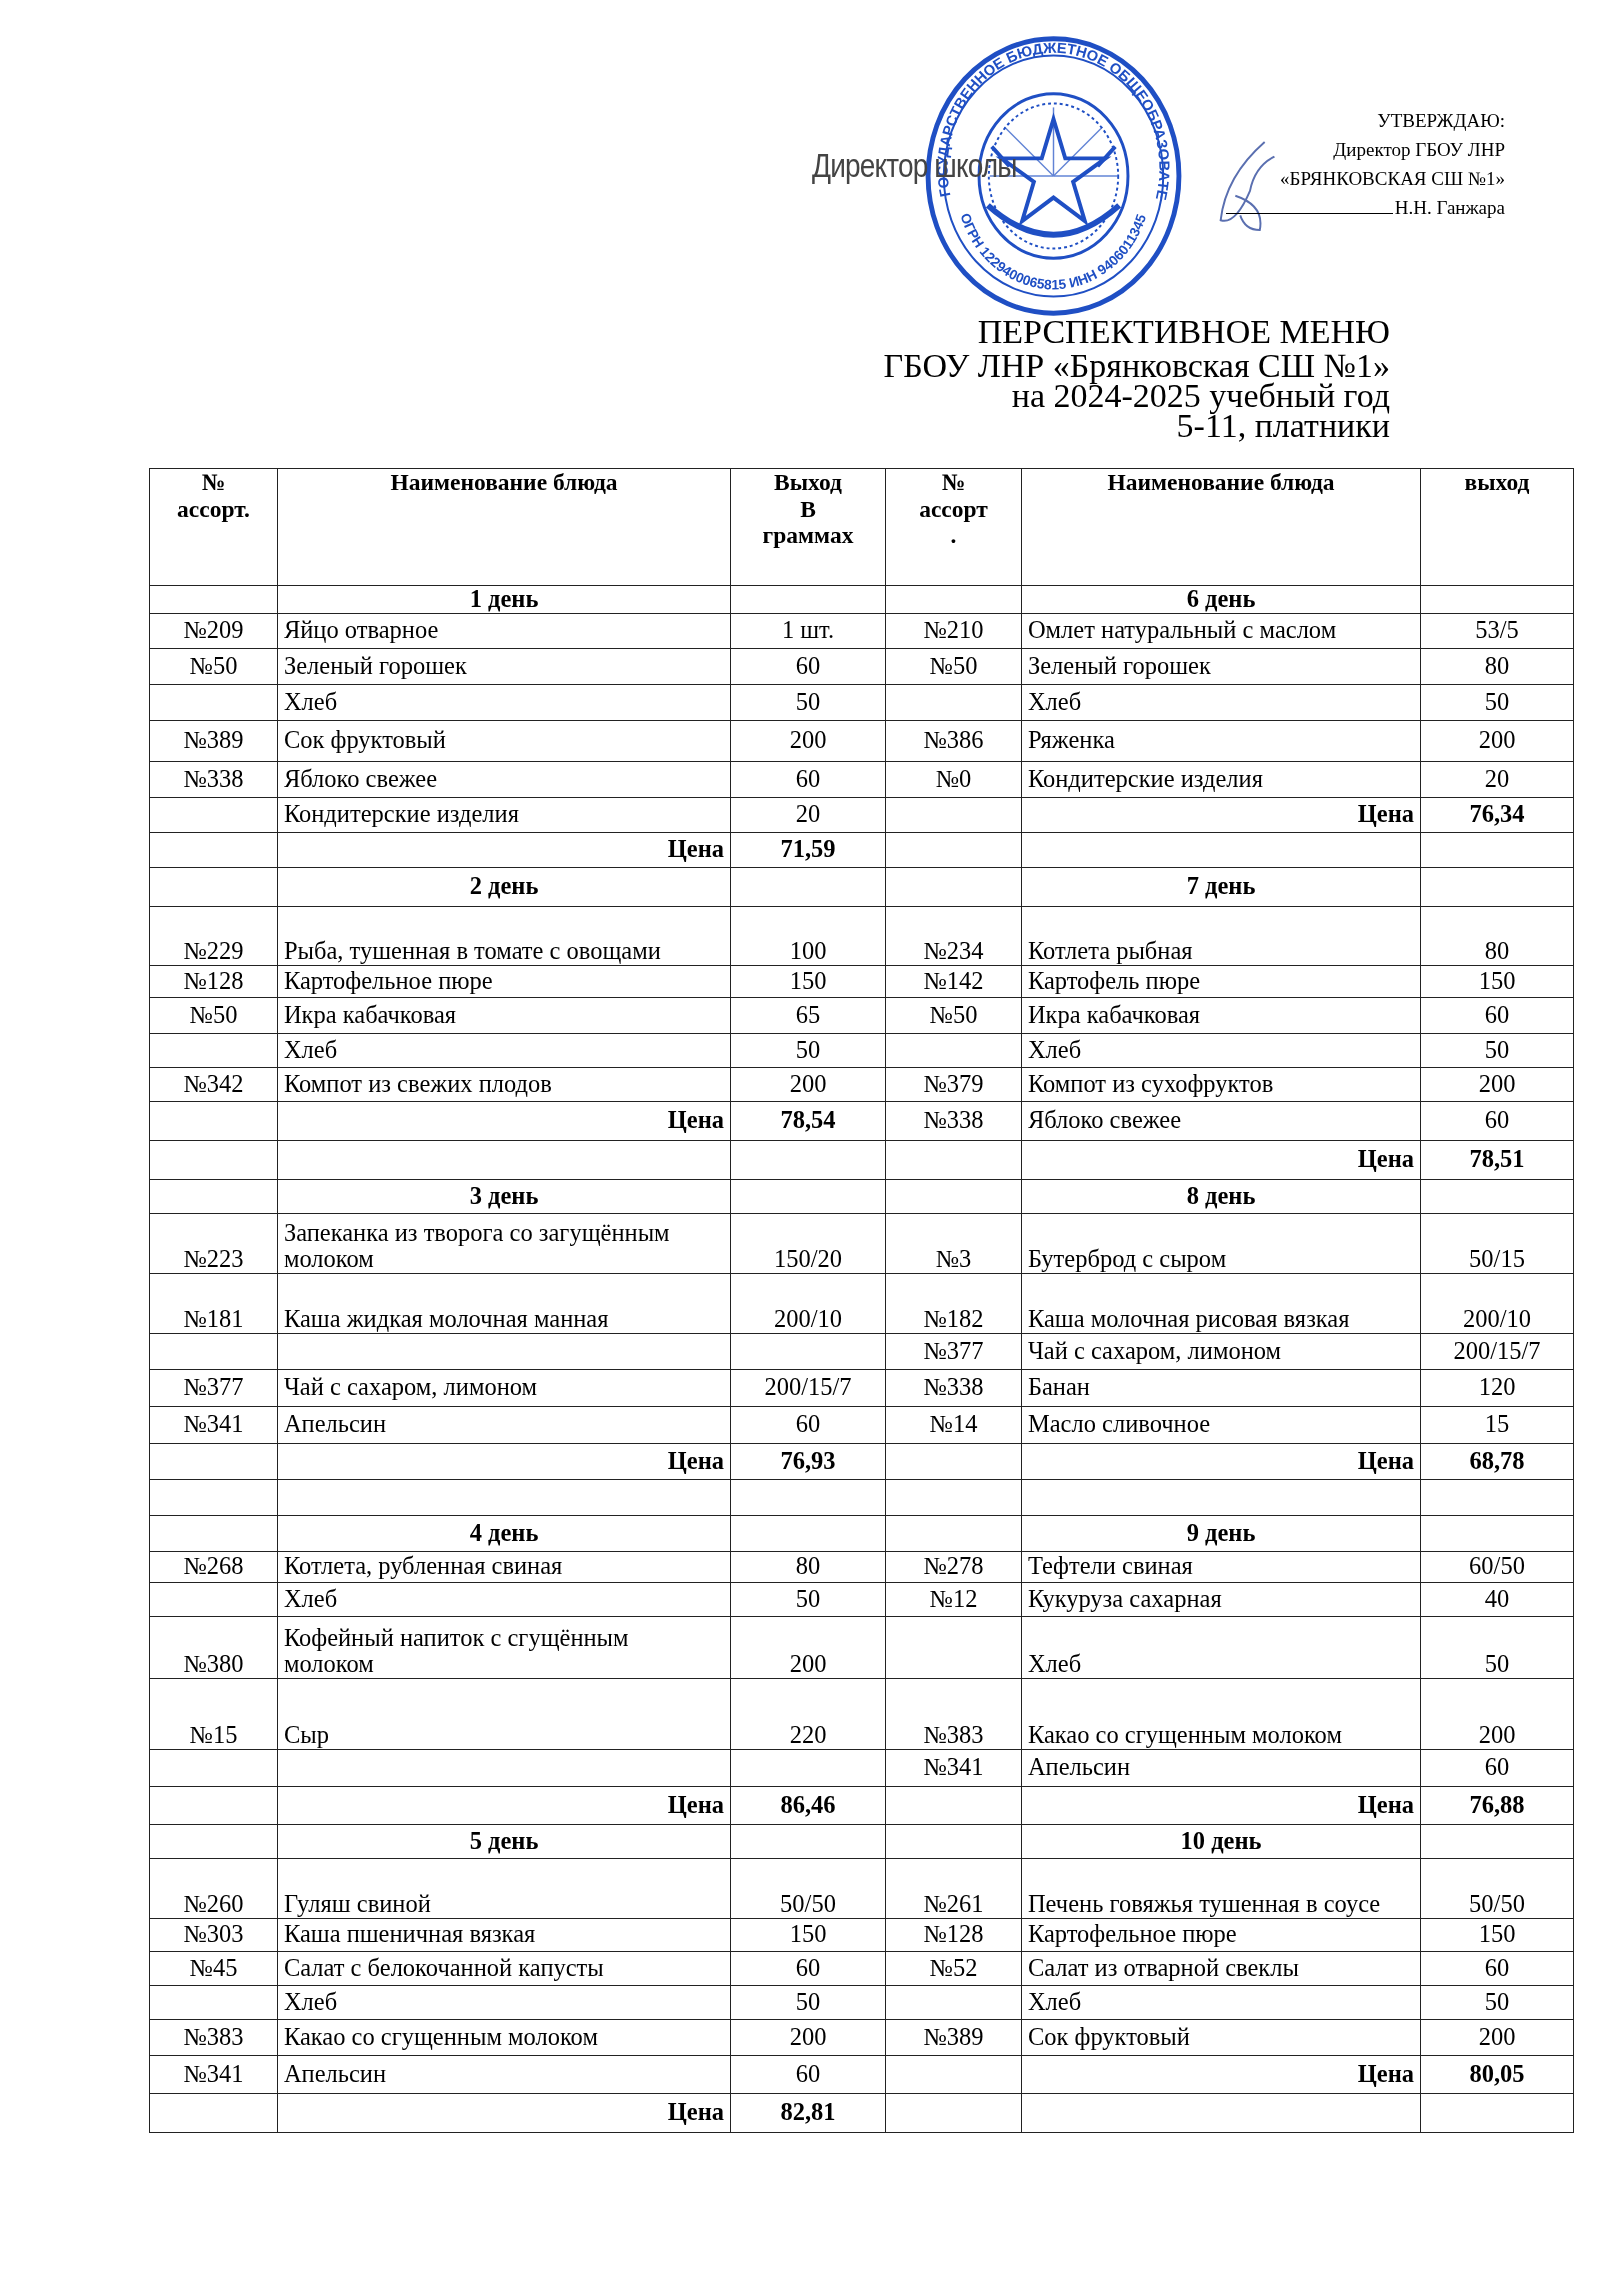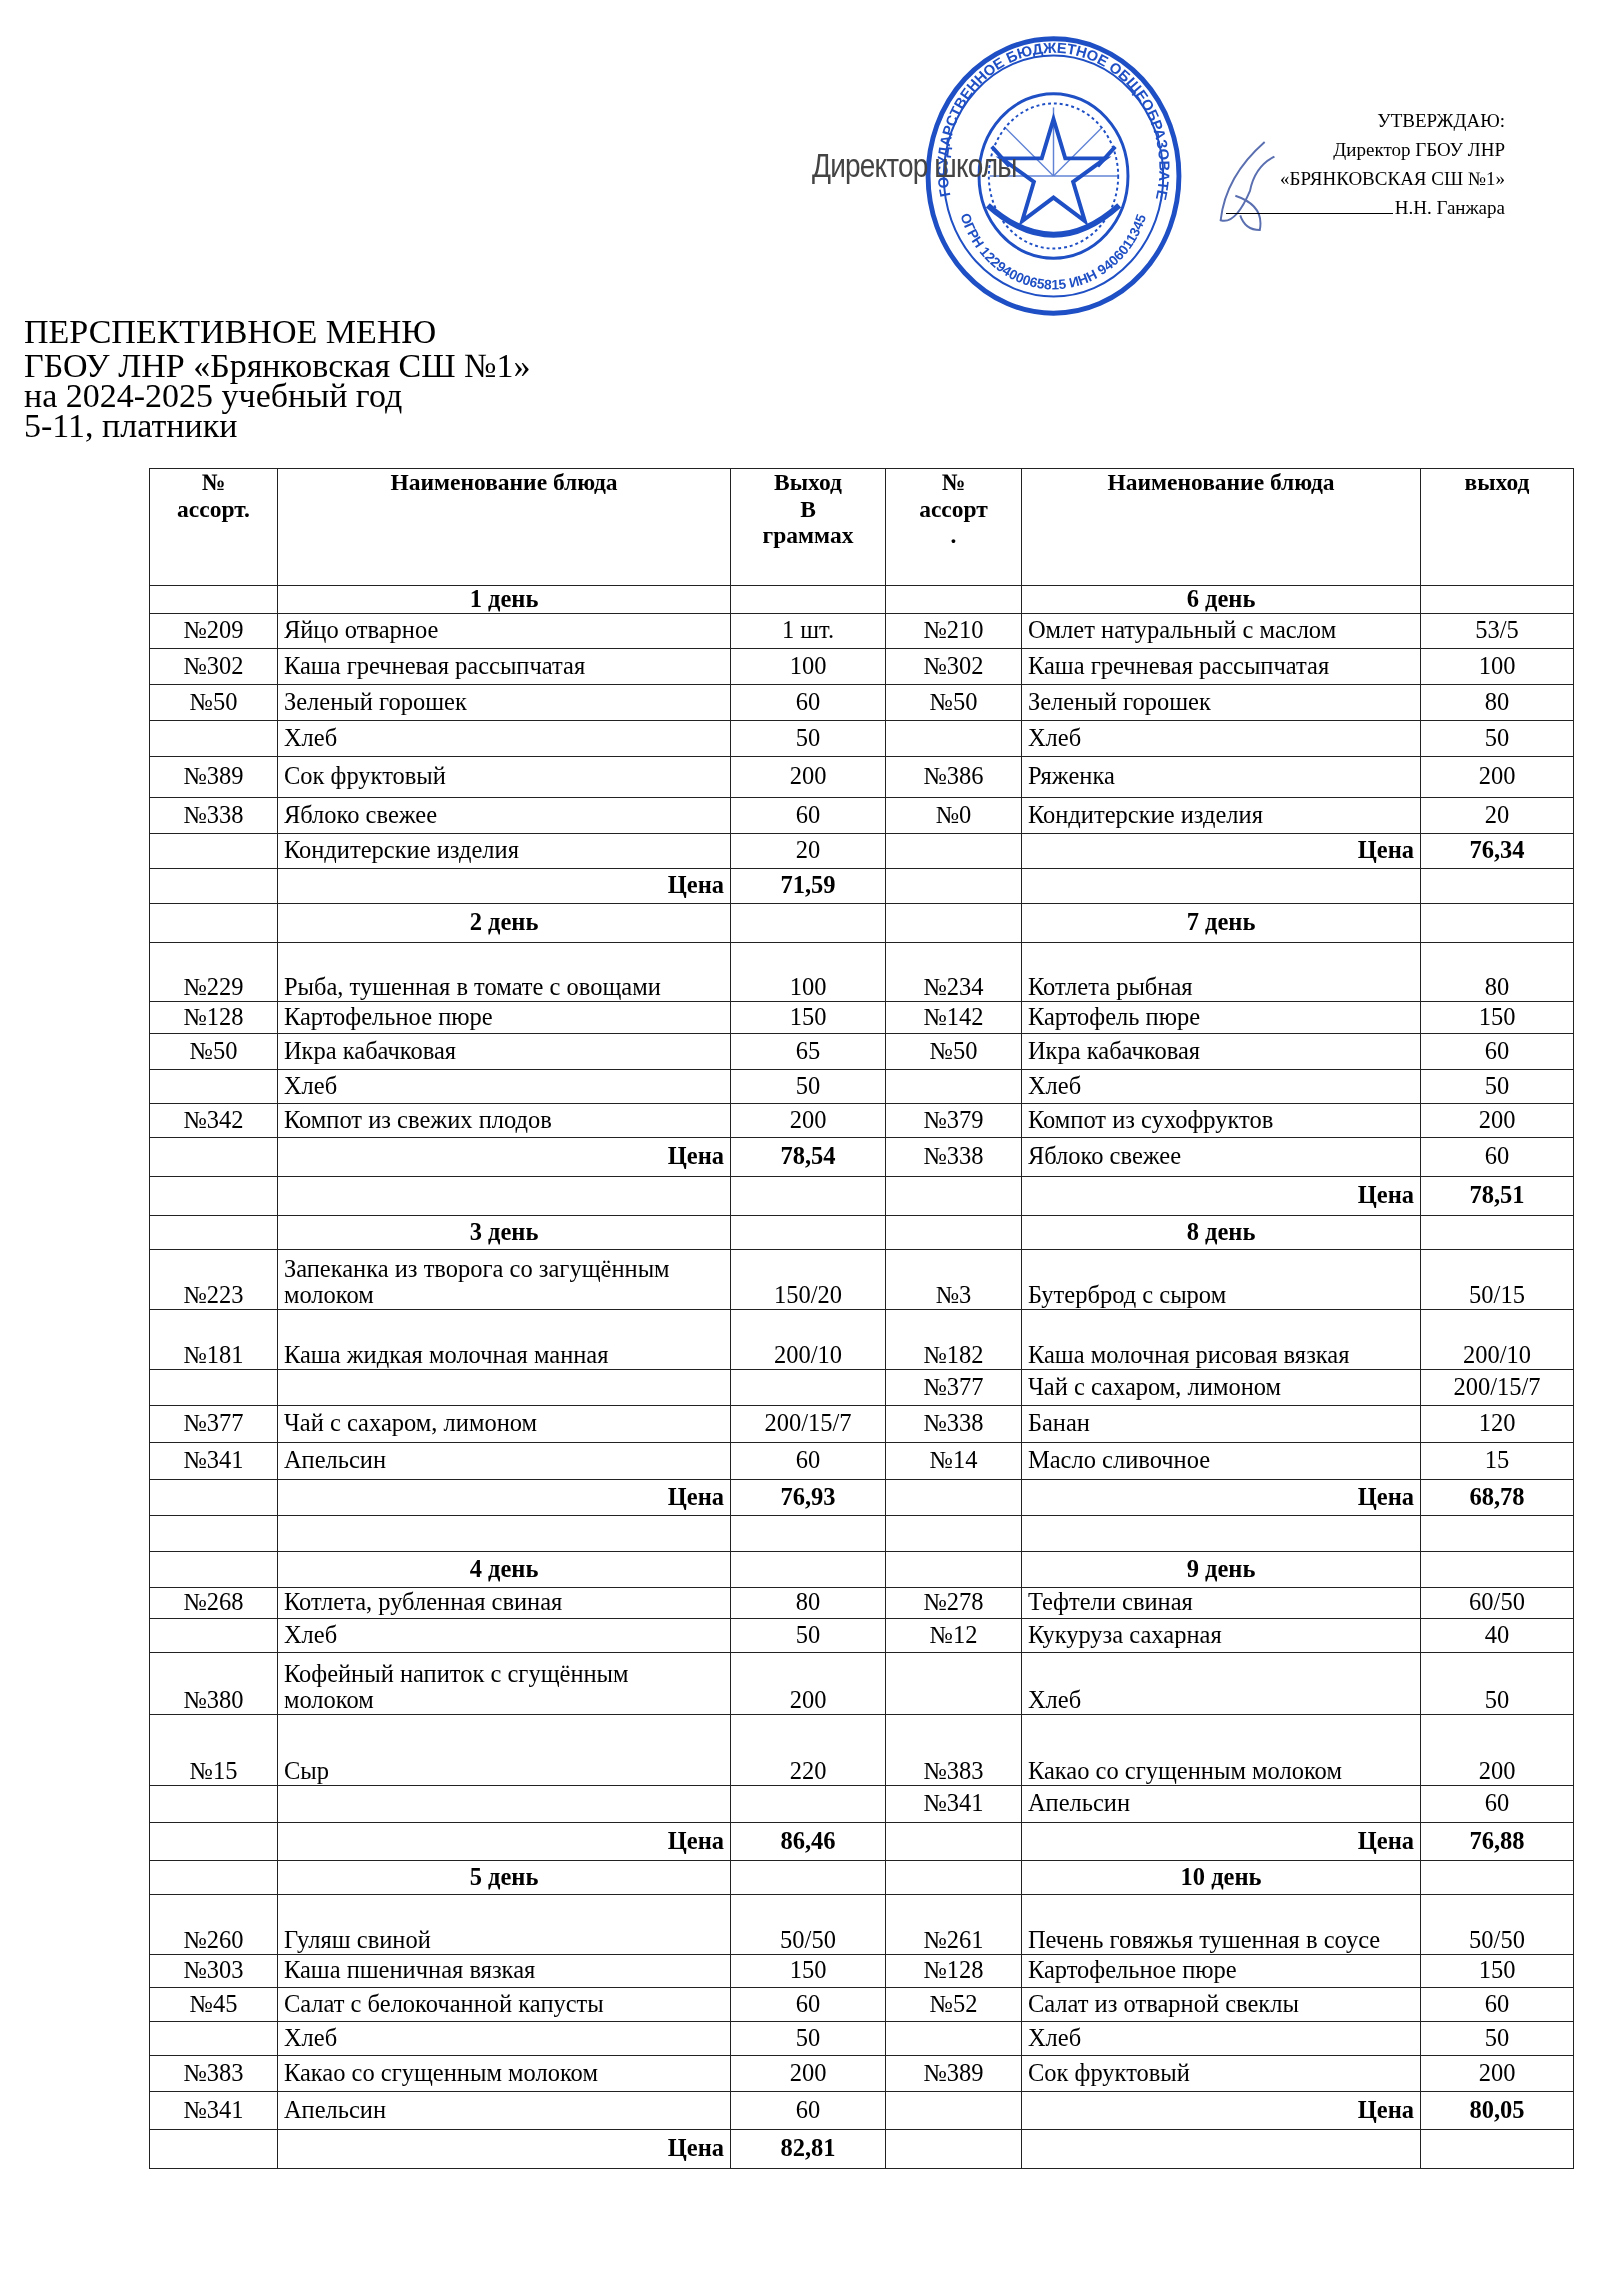--- a/index.html
+++ b/index.html
@@ -4,21 +4,21 @@
 <style>
   html, body { margin:0; padding:0; background:#ffffff; }
   body { width:1621px; height:2293px; position:relative; overflow:hidden;
          font-family:"Liberation Serif", serif; color:#000; }
   .stamp { position:absolute; left:921px; top:29px; width:265px; height:294px; }
   .dir-label { position:absolute; left:812px; top:147px; font-size:33px; color:#444;
                font-family:"Liberation Sans", sans-serif; letter-spacing:-1px; transform:scaleX(0.85); transform-origin:left; }
   .approve { position:absolute; right:116px; top:106px; text-align:right; font-size:19px; line-height:29px; }
   .approve .sig-line { display:inline-block; width:167px; border-bottom:1px solid #000; margin-right:2px; }
   .signature { position:absolute; left:1206px; top:137px; width:88px; height:98px; }
-  .title-block { position:absolute; left:0; width:1390px; top:312px; text-align:left;margin-left:24px; }
+  .title-block { position:absolute; left:0; width:1390px; top:312px; text-align:right; }
   .title-block .t1 { font-size:34px; line-height:39px; }
   .title-block .t2 { font-size:34px; line-height:30px; }
   table.menu { position:absolute; left:149px; top:468px; border-collapse:collapse; table-layout:fixed; }
   table.menu td, table.menu th { border:1.5px solid #222; font-size:24.5px; padding:0 5.9px; line-height:26.5px; }
   table.menu th { font-weight:bold; vertical-align:top; text-align:center; font-size:23.5px; }
   td.no { text-align:center; }
   td.name { text-align:left; }
   td.out { text-align:center; }
   td.day { text-align:center; font-weight:bold; }
   td.price-label { text-align:right; font-weight:bold; }
@@ -116,28 +116,20 @@
       </tr>
       <tr style="height: 35px;">
         <td class="no">№209</td>
         <td class="name">Яйцо отварное</td>
         <td class="out">1 шт.</td>
         <td class="no">№210</td>
         <td class="name">Омлет натуральный с маслом</td>
         <td class="out">53/5</td>
       </tr>
       <tr style="height: 36px;">
-        <td class="no">№302</td>
-        <td class="name">Каша гречневая рассыпчатая</td>
-        <td class="out">100</td>
-        <td class="no">№302</td>
-        <td class="name">Каша гречневая рассыпчатая</td>
-        <td class="out">100</td>
-      </tr>
-      <tr style="height: 36px;">
         <td class="no">№50</td>
         <td class="name">Зеленый горошек</td>
         <td class="out">60</td>
         <td class="no">№50</td>
         <td class="name">Зеленый горошек</td>
         <td class="out">80</td>
       </tr>
       <tr style="height: 36px;">
         <td class="no"></td>
         <td class="name">Хлеб</td>

